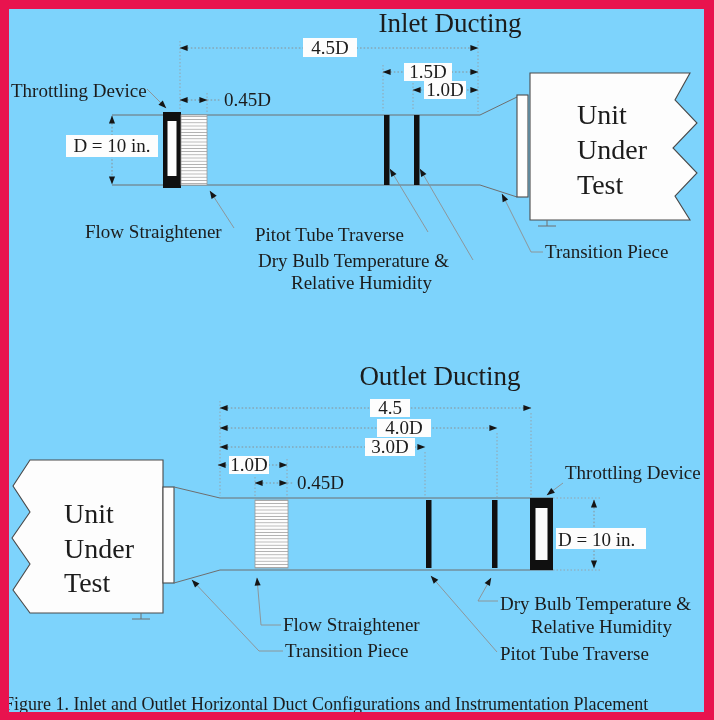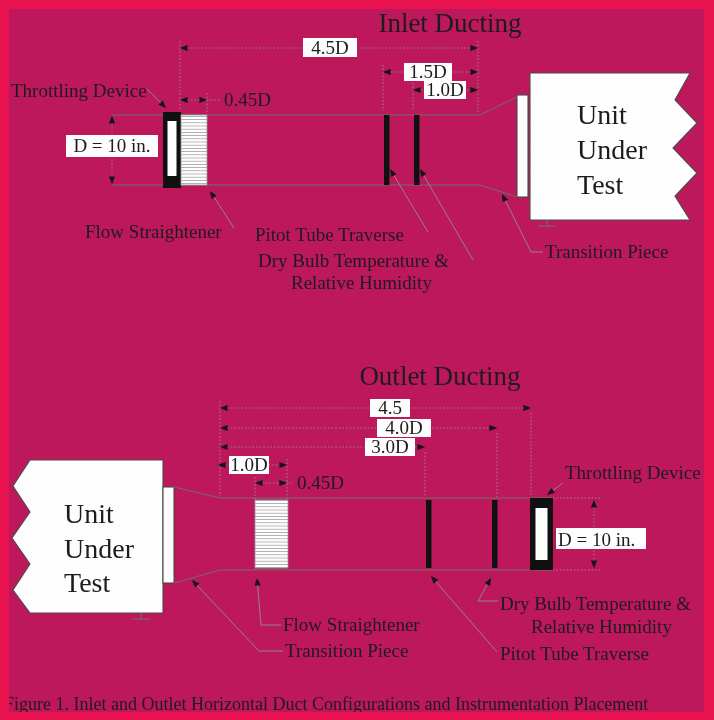--- a/index.html
+++ b/index.html
@@ -1,16 +1,16 @@
 <!DOCTYPE html>
 <html><head>
 <meta charset="utf-8">
 <style>
   html,body{margin:0;padding:0;background:#ffffff;}
-  .page{position:relative;width:714px;height:720px;background:#be185d;overflow:hidden;}
+  .page{position:relative;width:714px;height:720px;background:#7dd3fc;overflow:hidden;}
   svg{display:block;}
   text{font-family:"Liberation Serif","DejaVu Serif",serif;fill:#1c1c1c;}
   .title-text{font-size:27px;}
   .unit-text{font-size:28px;}
   .lbl{font-size:19px;}
   .dim{font-size:19px;}
   .cap{font-size:18px;}
   .duct{stroke:#6e6e6e;stroke-width:1;fill:none;}
   .struct{stroke:#4a4a4a;stroke-width:1.1;fill:#fdfdfd;}
   .dimline{stroke:#8a8a8a;stroke-width:0.9;fill:none;stroke-dasharray:1.6 2;}

